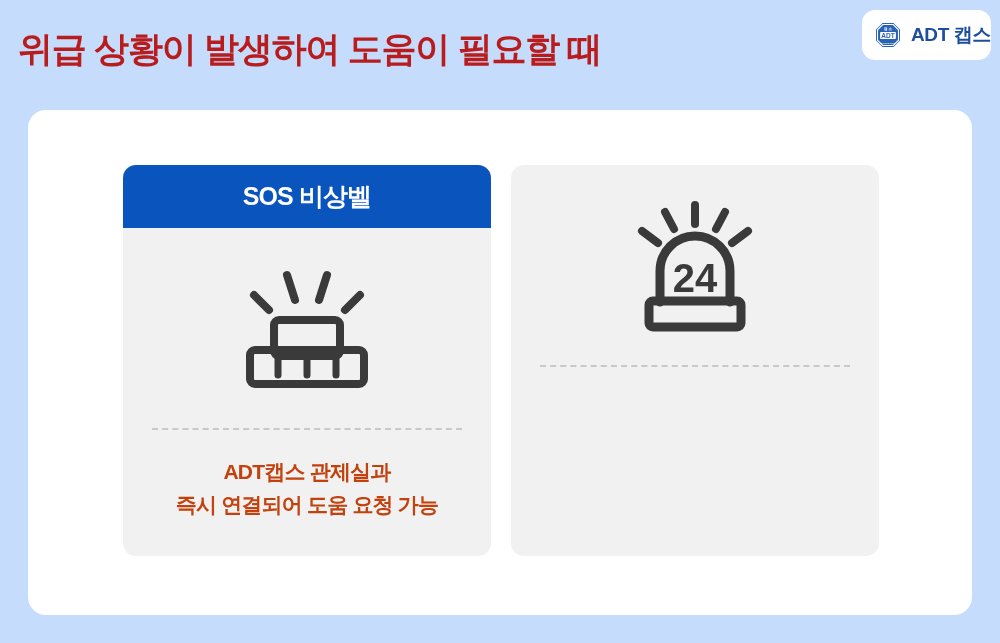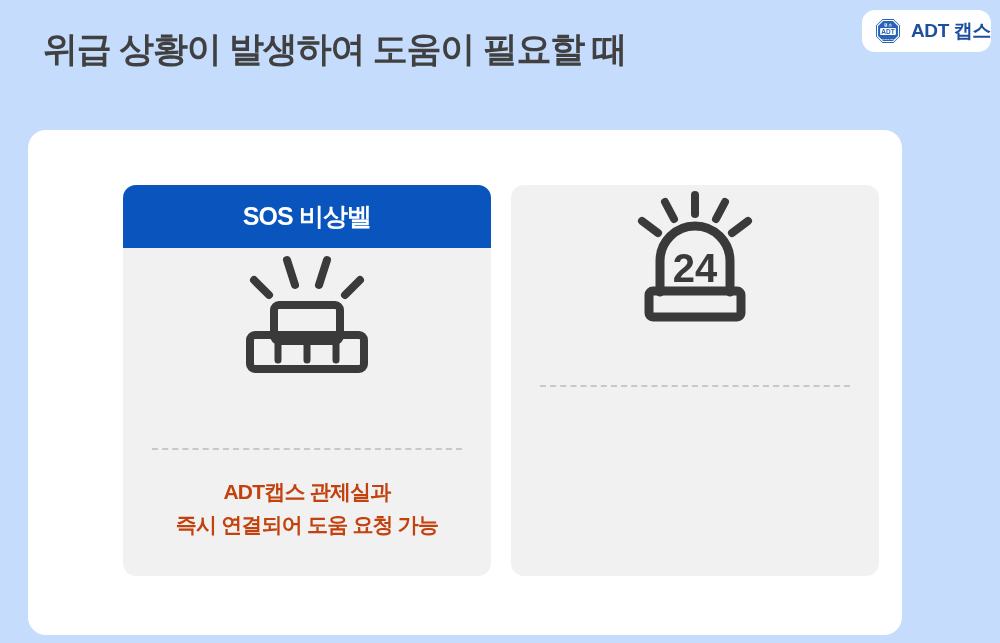--- a/index.html
+++ b/index.html
@@ -18,36 +18,36 @@
   
   .page-header {
     position: absolute;
     left: 0;
     top: 0;
     width: 1000px;
     height: 110px;
   }
   .page-title {
     position: absolute;
-    left: 43px;
+    left: 18px;
     top: 26px;
     font-size: 35px;
     font-weight: 700;
-    color: #404040;
+    color: #b91c1c;
     letter-spacing: -1.2px;
     white-space: nowrap;
   }
 
   
   .logo-pill {
     position: absolute;
     right: 9px;
     top: 10px;
     width: 129px;
-    height: 42px;
+    height: 50px;
     background: #ffffff;
     border-radius: 13px;
     display: flex;
     align-items: center;
     justify-content: flex-start;
     padding-left: 12px;
     box-sizing: border-box;
   }
   .logo-badge {
     width: 28px;
@@ -62,25 +62,24 @@
     color: #1d4f9e;
     letter-spacing: -0.4px;
     white-space: nowrap;
   }
 
   
   .panel {
     position: absolute;
     left: 28px;
     top: 110px;
-    width: 874px;
+    width: 944px;
     height: 505px;
     background: #ffffff;
     border-radius: 18px;
-    margin-top: 20px;
   }
 
   
   .cards {
     position: absolute;
     left: 95px;
     top: 55px;
     width: 756px;
     display: flex;
     gap: 20px;
@@ -110,21 +109,21 @@
   .card-body {
     height: 328px;
     display: flex;
     flex-direction: column;
     align-items: center;
     box-sizing: border-box;
   }
   .icon-area {
     height: 200px;
     display: flex;
-    align-items: flex-start;
+    align-items: center;
     justify-content: center;
   }
   .divider {
     width: 310px;
     height: 0;
     border-top: 2px dashed #c8c8c8;
   }
   .card-desc {
     margin-top: 26px;
     text-align: center;

